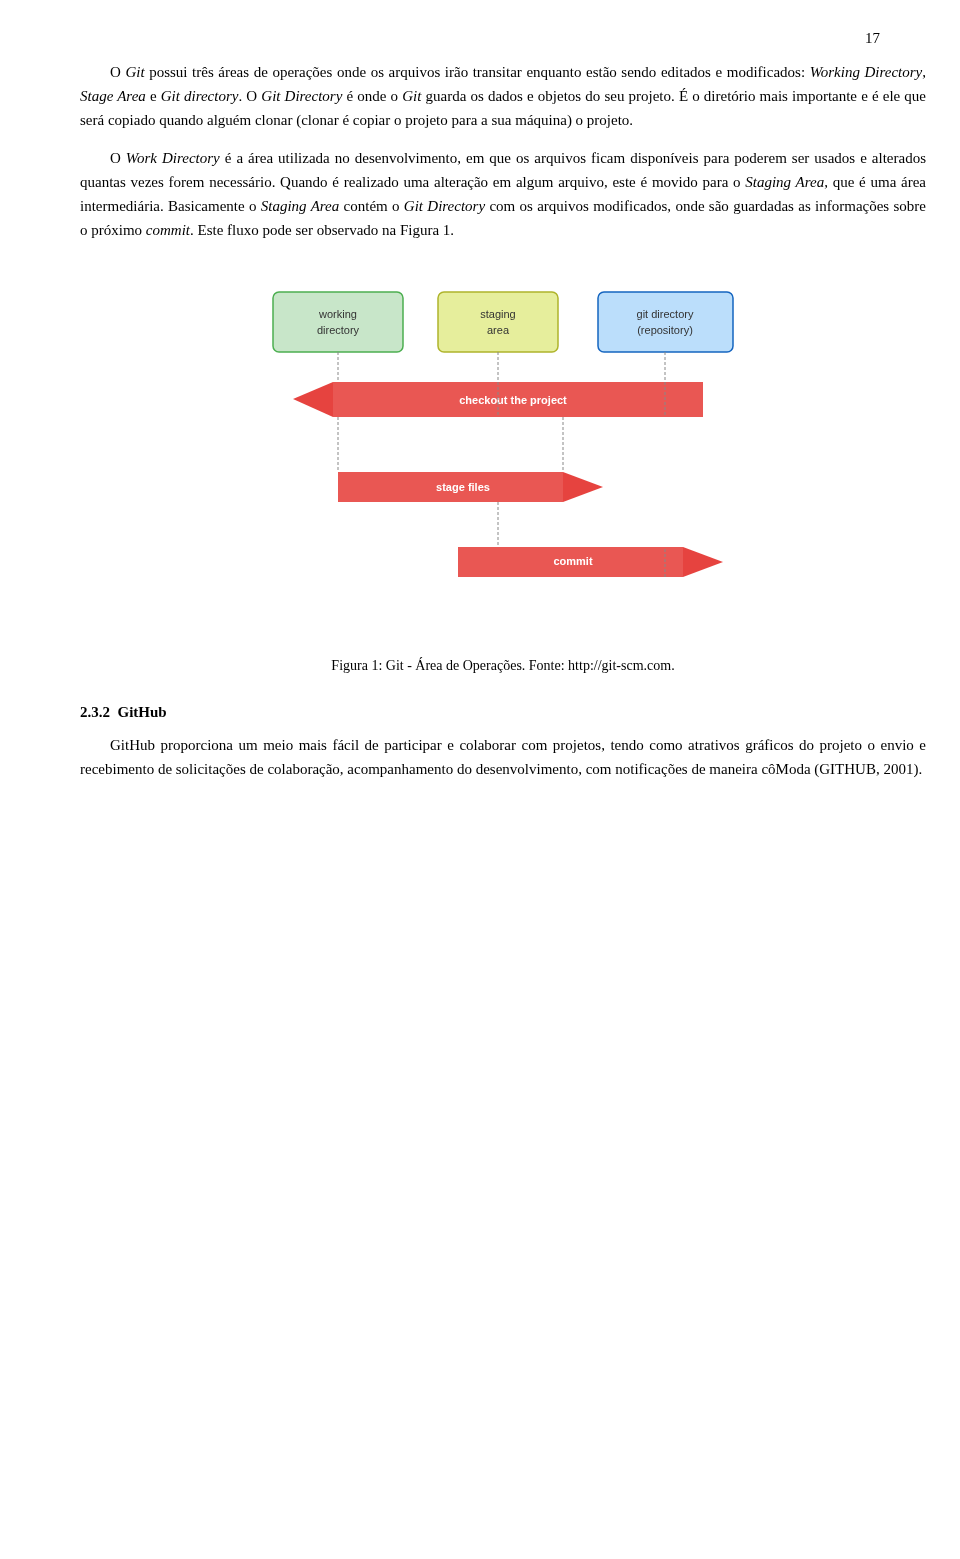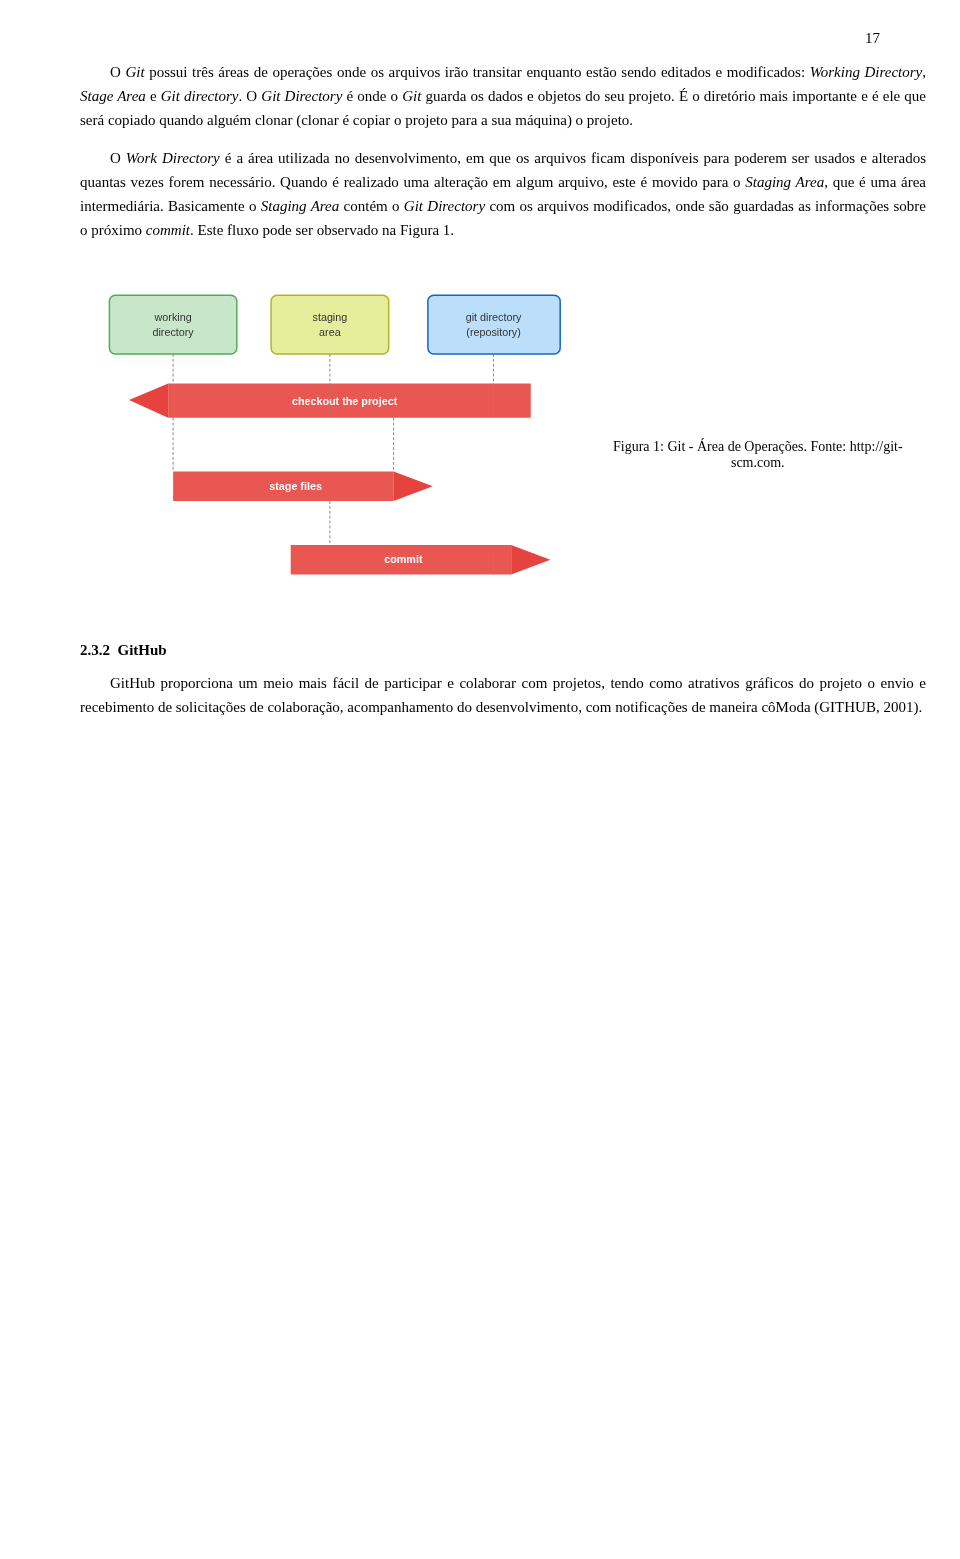--- a/index.html
+++ b/index.html
@@ -27,21 +27,21 @@
       line-height: 1.6;
       margin-bottom: 14px;
     }
     .indent {
       text-indent: 2em;
     }
     em, i {
     }
     .figure-container {
       display: flex;
-      flex-direction: row;
+      flex-direction: column;
       align-items: center;
       margin: 30px 0 10px 0;
     }
     .diagram {
       width: 520px;
       height: 360px;
       position: relative;
     }
     .diagram svg {
       width: 100%;

